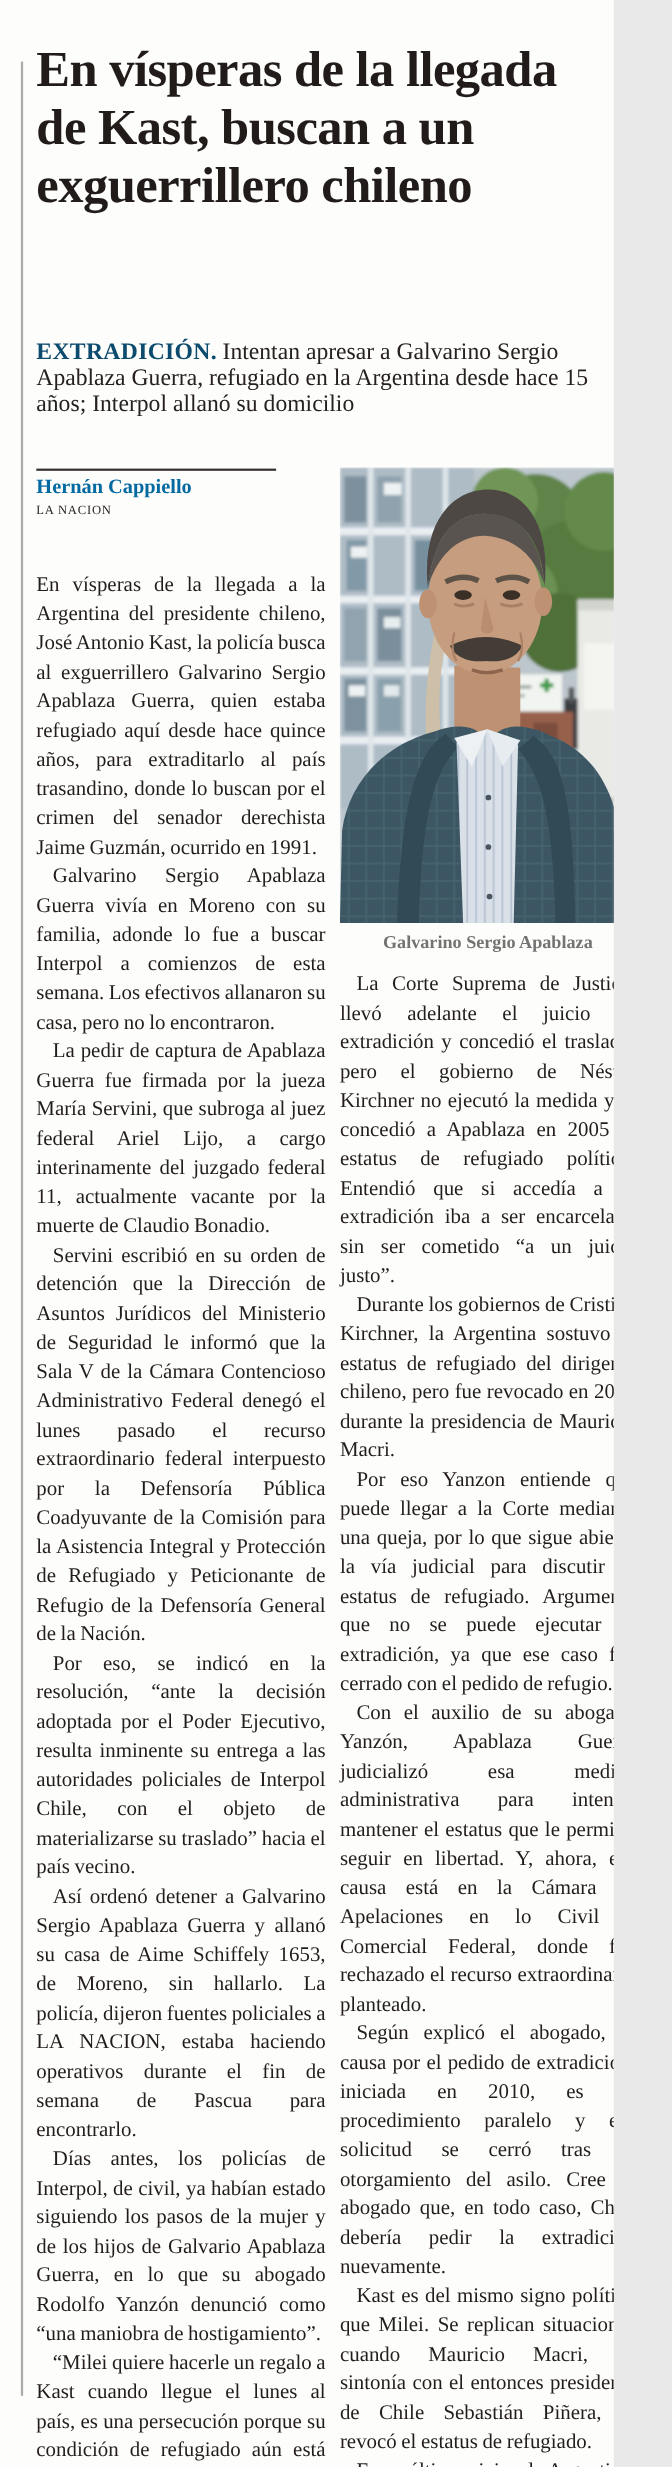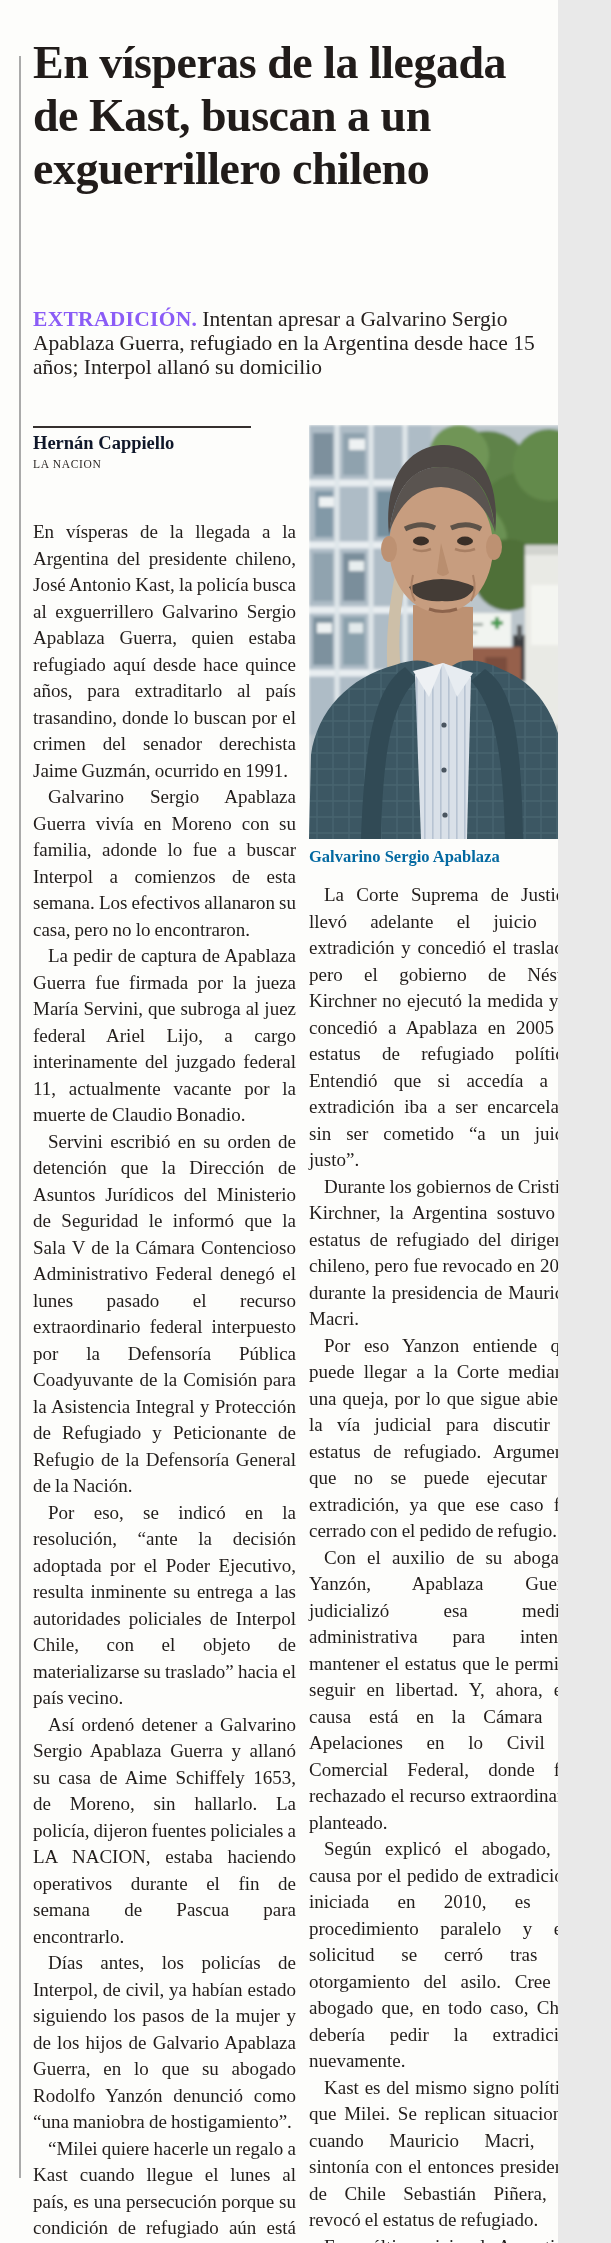--- a/index.html
+++ b/index.html
@@ -19,47 +19,47 @@
     position:absolute;left:33px;top:36px;width:478px;
     font-weight:700;font-size:46px;line-height:53px;
     letter-spacing:-0.5px;color:#211c1a;margin:0;
   }
   .deck{
     position:absolute;left:33px;top:308px;width:546px;
     font-size:21.5px;line-height:23.8px;color:#26211f;margin:0;
     font-weight:500;
   }
   .kicker{
-    color:#8b5cf6;font-weight:700;letter-spacing:0.3px;margin-right:5px;
+    color:#0c4a6e;font-weight:700;letter-spacing:0.3px;margin-right:5px;
   }
   .byline-rule{
     position:absolute;left:33px;top:426px;width:218px;height:2px;
     background:#35302e;
   }
   .byline{position:absolute;left:33px;top:432px;}
   .byline .author{
-    font-weight:700;font-size:18.5px;line-height:22px;color:#0f172a;margin:0;
+    font-weight:700;font-size:18.5px;line-height:22px;color:#0369a1;margin:0;
   }
   .byline .agency{
     font-size:11.5px;line-height:14px;letter-spacing:0.7px;color:#2a2522;margin:3px 0 0;
   }
   .col{position:absolute;}
   .col-left{left:33px;top:480px;width:263px;}
   .col-right{left:309px;top:425px;width:269px;}
   .body-p{
     font-size:19px;line-height:26.5px;color:#221d1b;
     text-align:justify;margin:0;text-indent:15px;
     word-spacing:-0.6px;
   }
   .no-indent{text-indent:0;margin-top:39px;}
   figure.photo{margin:0;padding:0;}
   .photo-svg{display:block;width:269px;height:414px;}
   .photo-caption{
-    font-weight:700;font-size:16.5px;line-height:20px;color:#0369a1;
-    margin:8px 0 15px;text-align:left;
+    font-weight:700;font-size:16.5px;line-height:20px;color:#737373;
+    margin:8px 0 15px;text-align:center;
   }
 </style>
 </head>
 <body>
 
 <div class="page">
 
   <div class="vrule"></div>
 
   <h1 class="headline">En vísperas de la llegada de Kast, buscan a un exguerrillero chileno</h1>

